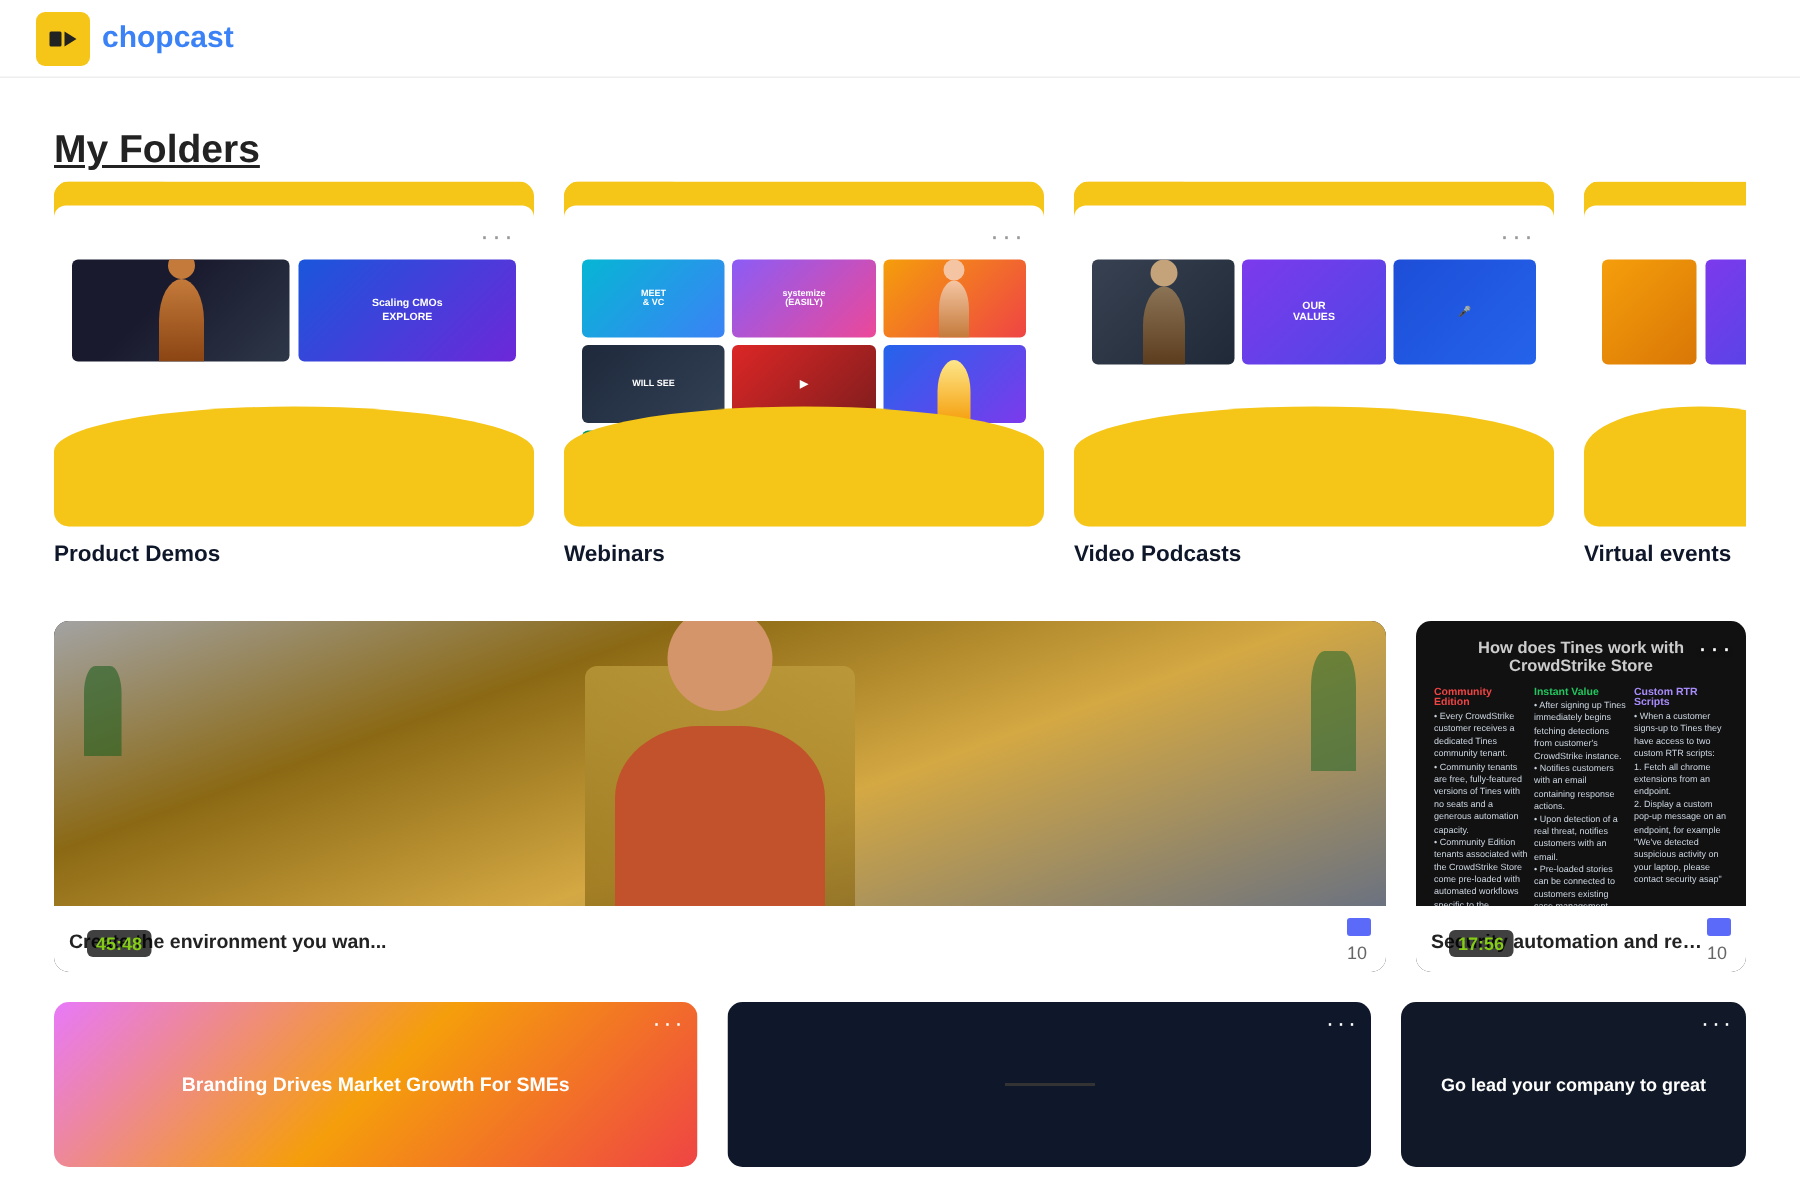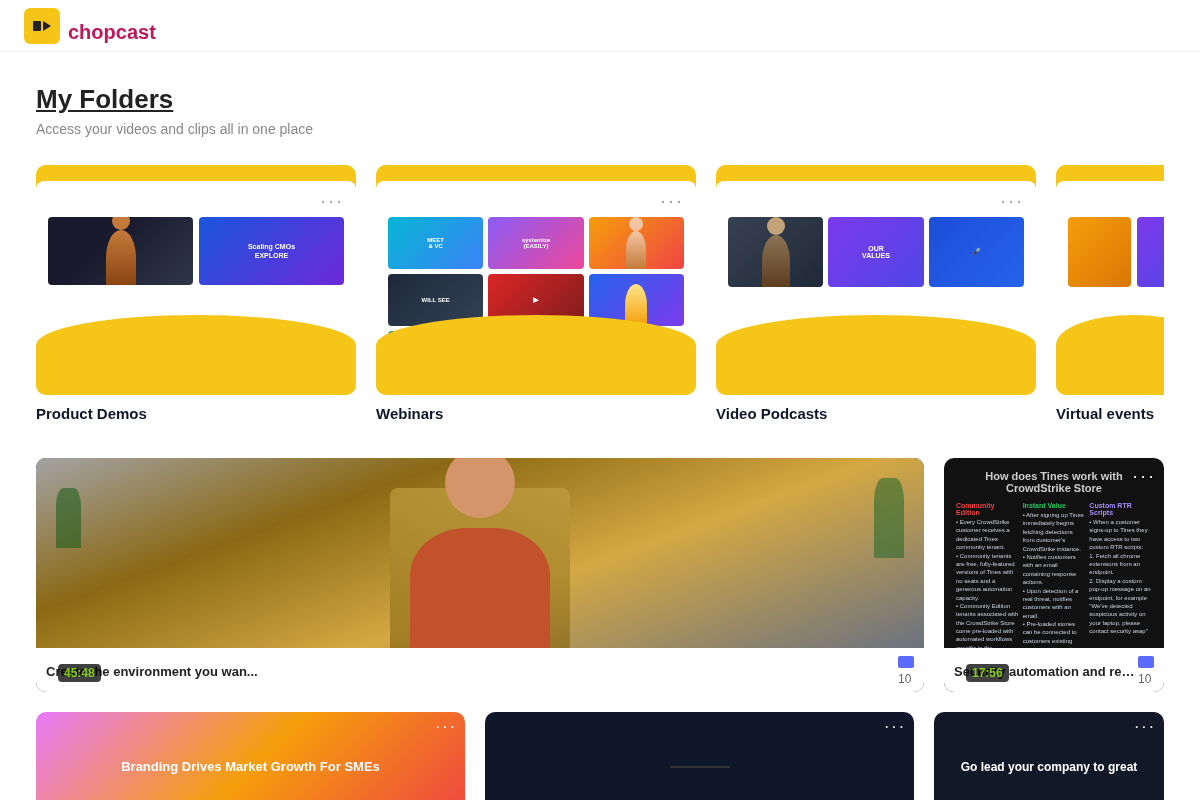--- a/index.html
+++ b/index.html
@@ -9,25 +9,25 @@
     .header {
       background: #fff;
       padding: 12px 24px;
       display: flex;
       align-items: center;
       border-bottom: 1px solid #eee;
       height: 52px;
     }
     .logo {
       display: flex;
-      align-items: flex-end;
+      align-items: center;
       gap: 8px;
       font-size: 20px;
       font-weight: 700;
-      color: #be185d;
+      color: #3b82f6;
     }
     .logo-icon {
       background: #f5c518;
       border-radius: 6px;
       width: 36px;
       height: 36px;
       display: flex;
       align-items: center;
       justify-content: center;
       font-size: 18px;
@@ -338,21 +338,20 @@
         <polygon points="12,6 20,11 12,16" fill="#222"></polygon>
       </svg>
     </div>
     <span>chopcast</span>
   </div>
 </header>
 
 <div class="main">
 
   <h1 class="page-title">My Folders</h1>
-  <p class="page-subtitle">Access your videos and clips all in one place</p>
 
   <div class="folders-row">
 
     <div class="folder-card-full">
       <div class="folder-tab">
         <div class="folder-inner">
           <span class="folder-menu">···</span>
           <div class="thumb-grid thumb-grid-2" style="margin-top:24px;">
             <div class="thumb-item" style="height:68px;background:linear-gradient(135deg,#1a1a2e 40%,#2d3748 100%);position:relative;">
 

